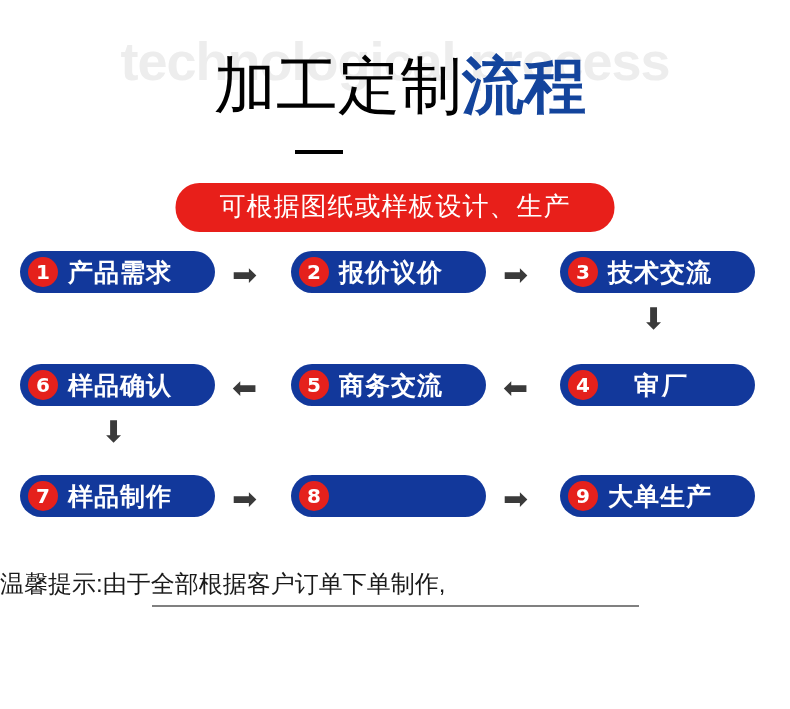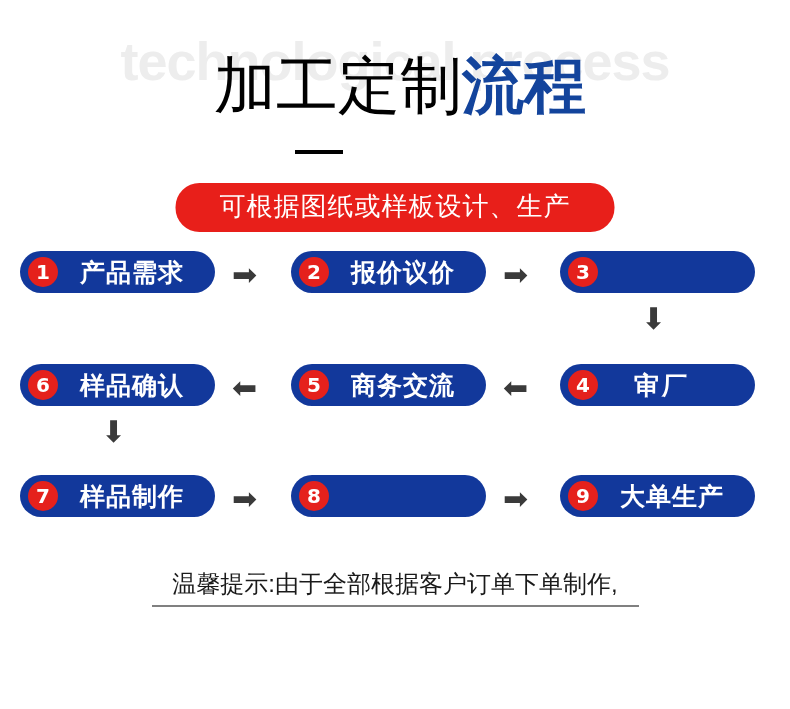--- a/index.html
+++ b/index.html
@@ -113,21 +113,21 @@
     align-items: center;
     justify-content: center;
     line-height: 1;
     font-family: "DejaVu Sans", sans-serif;
   }
   .pill-label {
     color: #ffffff;
     font-size: 25px;
     font-weight: bold;
     letter-spacing: 1px;
-    margin-left: 22px;
+    margin-left: 10px;
     white-space: nowrap;
     line-height: 1;
   }
   .pill.wide-label .pill-label {
     margin-left: 36px;
     letter-spacing: 3px;
   }
 
   
   .arrow {
@@ -140,21 +140,20 @@
   }
   .arrow.right, .arrow.left { font-size: 30px; }
   .arrow.down { font-size: 30px; }
 
   
   .footer {
     position: absolute;
     left: 0;
     top: 566px;
     width: 790px;
-    text-align: center;
   }
   .footer-line {
     font-size: 24px;
     color: #1a1a1a;
     line-height: 1.5;
     white-space: nowrap;
   }
   .footer-rule {
     width: 487px;
     height: 2px;
@@ -186,20 +185,21 @@
   <span class="arrow right" style="left:232px; top:25px;">➡</span>
 
   <div class="pill" style="left:291px; top:16px; width:195px;">
     <span class="badge">2</span>
     <span class="pill-label">报价议价</span>
   </div>
   <span class="arrow right" style="left:503px; top:25px;">➡</span>
 
   <div class="pill" style="left:560px; top:16px; width:195px;">
     <span class="badge">3</span>
+    <span class="pill-label">技术交流</span>
   </div>
 
   <span class="arrow down" style="left:641px; top:69px;">⬇</span>
 
   <div class="pill" style="left:20px;  top:129px; width:195px;">
     <span class="badge">6</span>
     <span class="pill-label">样品确认</span>
   </div>
   <span class="arrow left" style="left:232px; top:138px;">⬅</span>
 

